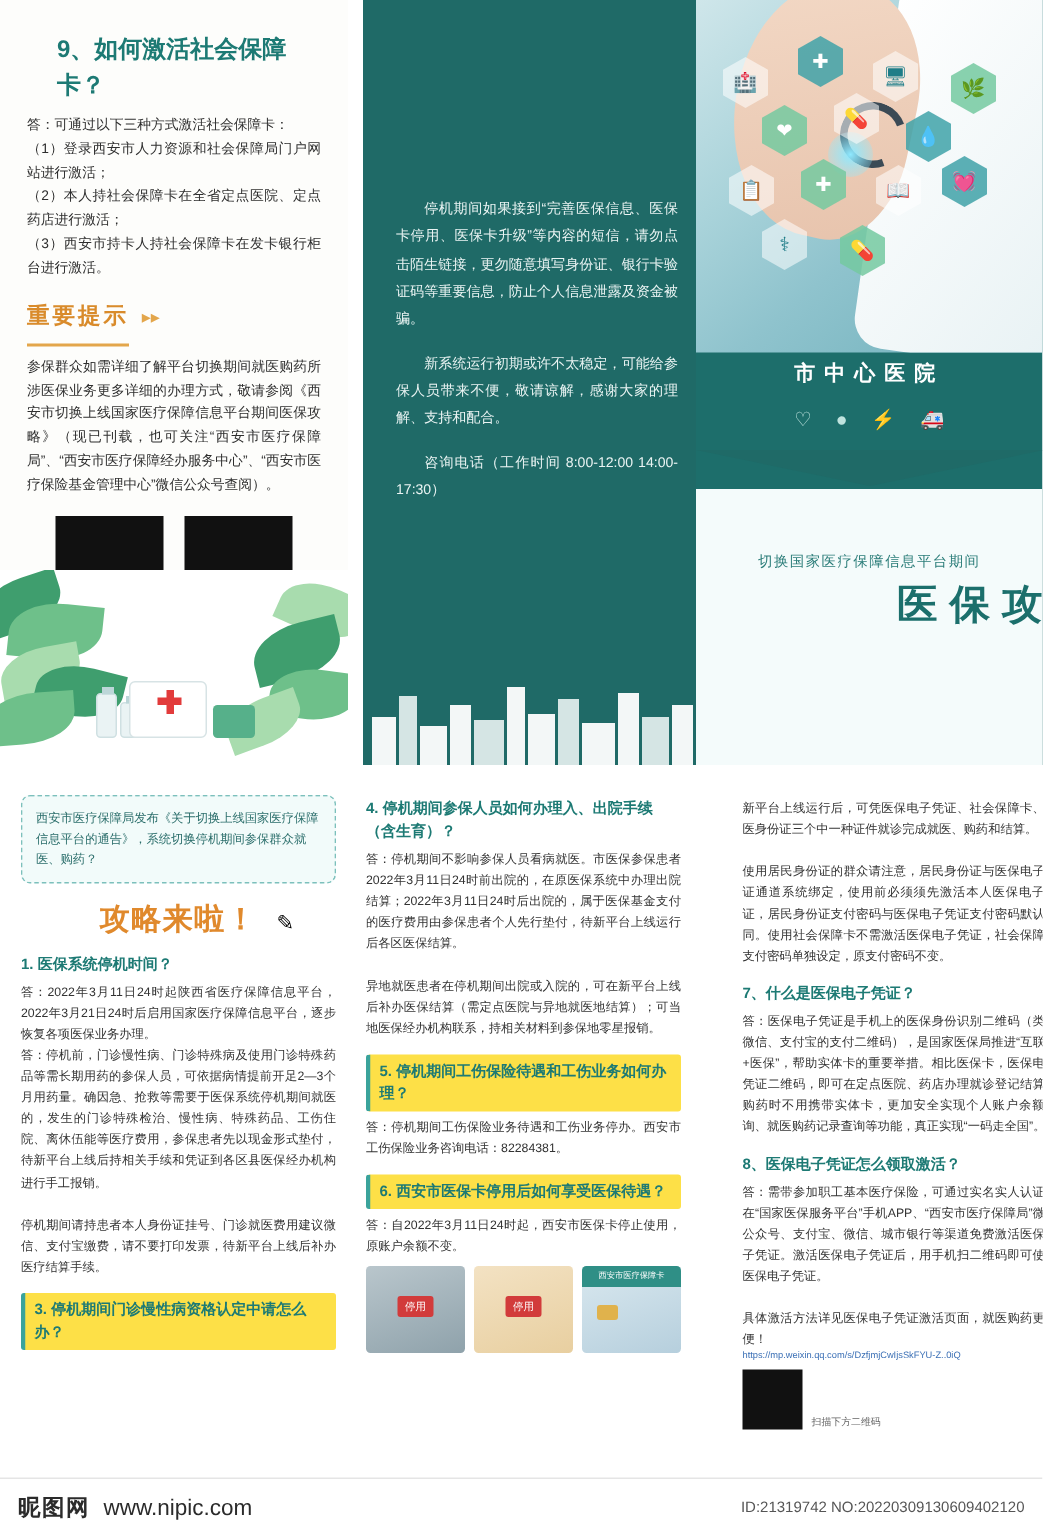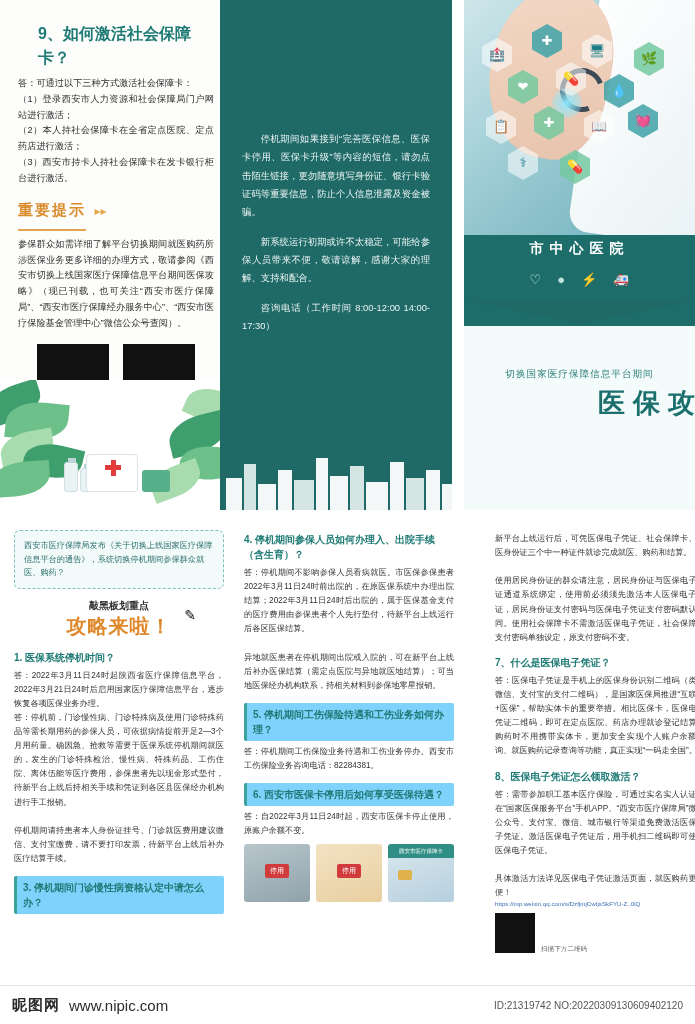--- a/index.html
+++ b/index.html
@@ -77,21 +77,21 @@
   }
   .bottle {
     position:absolute; bottom:18px; width:14px; height:30px; background:#eaf3f4;
     border:1.2px solid #cfe0e2; border-radius:3px;
   }
   .bottle:after{ content:""; position:absolute; left:3px; top:-5px; width:8px;height:5px;background:#bcd6d8;}
   .greenbox{ position:absolute; left:142px; bottom:18px;width:28px;height:22px;background:#56b08a;border-radius:3px;}
 
   
   .panel-center {
-    position:absolute; left:220px; top:0; width:232px; height:510px;
+    position:absolute; left:242px; top:0; width:232px; height:510px;
     background:#1f6a67;
     overflow:hidden;
   }
   .pc-text {
     position:absolute; left:0; top:130px; width:232px; padding:0 22px;
     color:#eaf4f3; font-size:9.4px; line-height:1.95; text-align:justify;
   }
   .pc-text p { margin-bottom:11px; text-indent:2em; }
 
   
@@ -194,21 +194,21 @@
   .burst .l2 {
     color:#e0892c; font-size:20px; font-weight:bold; letter-spacing:1px;
   }
   .burst .pen { position:absolute; right:28px; top:8px; font-size:14px; }
 
   .sec-h {
     color:#1d7a74; font-size:10px; font-weight:bold; line-height:1.5;
     margin:10px 0 4px 0;
   }
   .sec-h.boxed {
-    background:#7dd3fc; border-left:3px solid #3aa39b;
+    background:#fde047; border-left:3px solid #3aa39b;
     padding:4px 6px; border-radius:2px;
   }
   .sec-b {
     color:#333; font-size:8.2px; line-height:1.72; text-align:justify;
   }
 
   .img-row { display:flex; gap:6px; margin-top:6px; }
   .img-row .ph { flex:1; height:58px; border-radius:3px; position:relative; overflow:hidden; }
   .ph1 { background:linear-gradient(160deg,#b9c6cc,#8fa2ab); }
   .ph2 { background:linear-gradient(160deg,#f3e2c3,#e8cfa0); }
@@ -352,21 +352,20 @@
       <div class="pr-big">医保攻略</div>
     </div>
   </div>
 
   <div class="bottom">
 
     <div class="col col1">
       <div class="notebox">西安市医疗保障局发布《关于切换上线国家医疗保障信息平台的通告》，系统切换停机期间参保群众就医、购药？</div>
 
       <div class="burst">
-        <div class="l1">敲黑板划重点</div>
         <div class="l2">攻略来啦！</div>
         <div class="pen">✎</div>
       </div>
 
       <div class="sec-h">1. 医保系统停机时间？</div>
       <div class="sec-b" style="white-space:pre-line">答：2022年3月11日24时起陕西省医疗保障信息平台，2022年3月21日24时后启用国家医疗保障信息平台，逐步恢复各项医保业务办理。</div>
 
       <div class="sec-b" style="white-space:pre-line">答：停机前，门诊慢性病、门诊特殊病及使用门诊特殊药品等需长期用药的参保人员，可依据病情提前开足2—3个月用药量。确因急、抢救等需要于医保系统停机期间就医的，发生的门诊特殊检治、慢性病、特殊药品、工伤住院、离休伍能等医疗费用，参保患者先以现金形式垫付，待新平台上线后持相关手续和凭证到各区县医保经办机构进行手工报销。
 
 停机期间请持患者本人身份证挂号、门诊就医费用建议微信、支付宝缴费，请不要打印发票，待新平台上线后补办医疗结算手续。</div>

